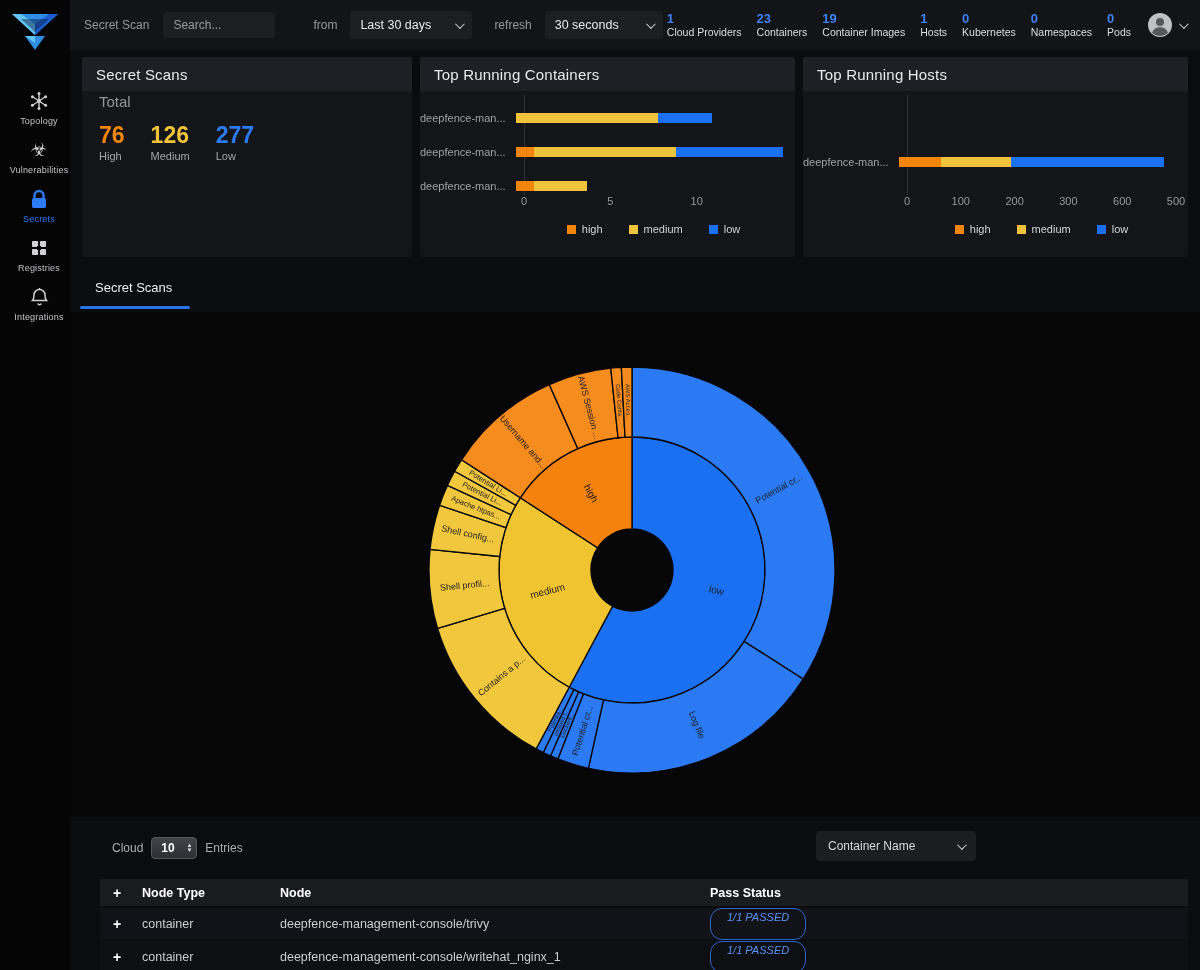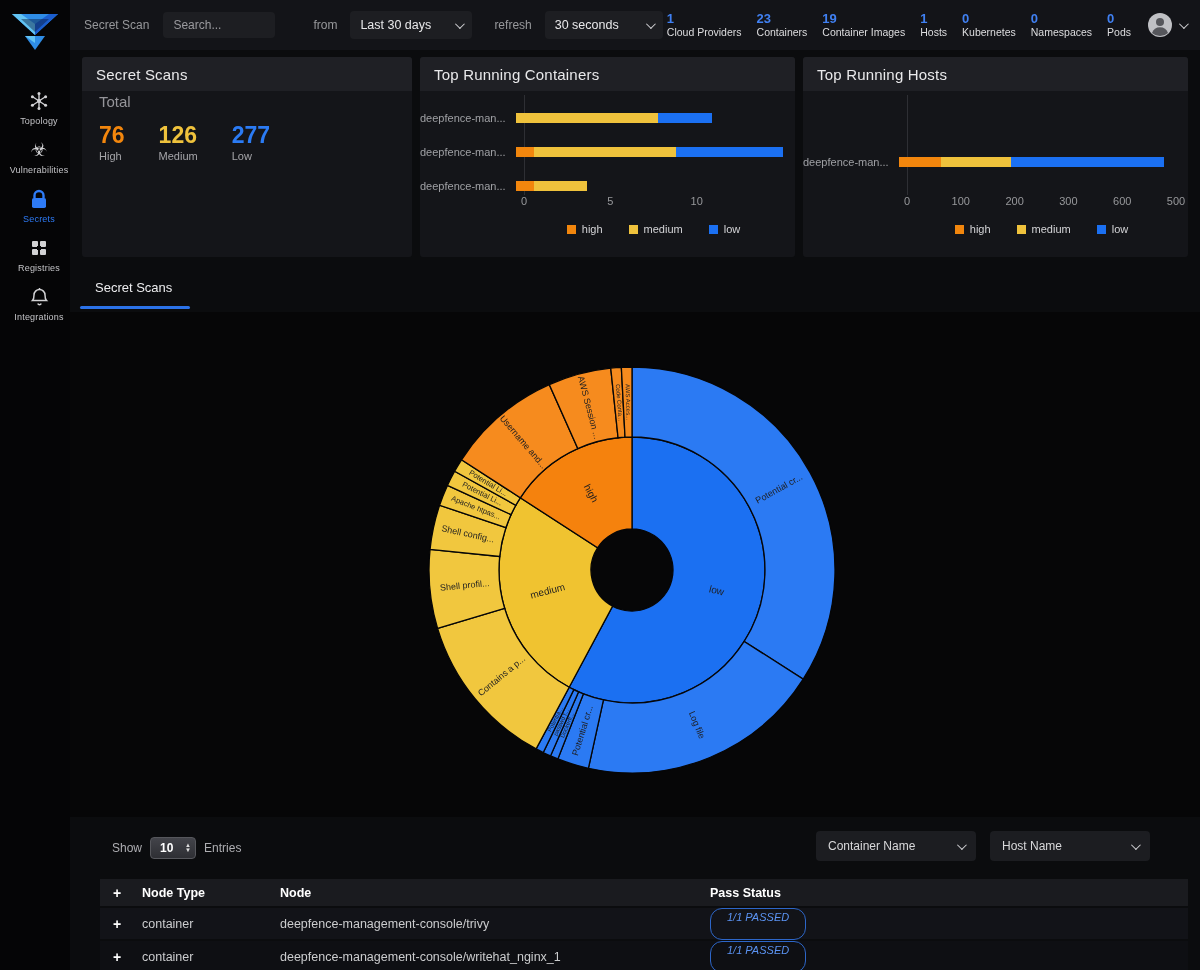--- a/index.html
+++ b/index.html
@@ -38,21 +38,21 @@
   .card { position:absolute; top:57px; background:#141519; border-radius:3px; overflow:hidden; }
   .card-head { height:34px; background:#1f2025; display:flex; align-items:center; padding:0 14px; }
   .card-title { font-size:15px; color:#e9e9eb; font-weight:500; letter-spacing:.2px; }
   .card-body { position:relative; height:166px; }
   #card-summary { left:82px; width:330px; height:200px; }
   #card-containers { left:420px; width:375px; height:200px; }
   #card-hosts { left:803px; width:385px; height:200px; }
 
   .big-num { font-size:46px; font-weight:bold; color:#fff; line-height:50px; margin:6px 0 0 16px; }
   .total-lbl { font-size:15px; color:#95959a; margin:2px 0 0 17px; }
-  .sev-row { display:flex; gap:34px; margin:12px 0 0 17px; }
+  .sev-row { display:flex; gap:26px; margin:12px 0 0 17px; }
   .sev .sev-v { font-size:23px; font-weight:600; line-height:26px; }
   .sev .sev-l { font-size:11px; color:#a5a5a9; margin-top:2px; }
 
   
   .rows-region { position:relative; height:100px; padding-top:22px; }
   .zero-line { position:absolute; top:4px; bottom:-4px; width:1px; background:#2e2f34; }
   .bar-row { display:flex; align-items:center; height:10px; margin-bottom:24px; }
   .bar-label { width:96px; flex:none; padding-right:8px; font-size:11px; color:#9fa0a4;
                white-space:nowrap; overflow:hidden; }
   .bar-track { flex:1; margin-right:12px; position:relative; height:10px; }
@@ -389,38 +389,34 @@
         <text x="161.4" y="42.7" transform="rotate(435.0 161.4 42.7)" text-anchor="middle" dominant-baseline="middle" font-size="9" fill="#1e1e20" font-weight="500">AWS Session ...</text>
         <path d="M183.74,3.12 A203,203 0 0 1 194.35,2.28 L198.02,72.18 A133,133 0 0 0 191.07,72.73 Z" fill="rgb(246,139,30)" stroke="#060607" stroke-width="1.3"></path>
         <text x="191.8" y="37.5" transform="rotate(445.5 191.8 37.5)" text-anchor="middle" dominant-baseline="middle" font-size="6" fill="#1e1e20" font-weight="500">Code Conta...</text>
         <path d="M194.35,2.28 A203,203 0 0 1 205.00,2.00 L205.00,72.00 A133,133 0 0 0 198.02,72.18 Z" fill="rgb(246,139,30)" stroke="#060607" stroke-width="1.3"></path>
         <text x="200.6" y="37.1" transform="rotate(448.5 200.6 37.1)" text-anchor="middle" dominant-baseline="middle" font-size="6" fill="#1e1e20" font-weight="500">AWS Acces...</text>
       </svg>
   </div>
 
   <div class="controls">
     <div class="show-wrap">
-      <span class="ctl-lbl">Show</span>
+      <span class="ctl-lbl">Cloud</span>
       <div class="stepper">
         <span class="stv">10</span>
         <span class="arrows">
             <span>▲</span>
             <span>▼</span>
           </span>
       </div>
       <span class="ctl-lbl">Entries</span>
     </div>
     <div class="filter-select" id="filter-container">
       <span class="sval">Container Name</span>
       <span class="chev"></span>
     </div>
-    <div class="filter-select" id="filter-host">
-      <span class="sval">Host Name</span>
-      <span class="chev"></span>
-    </div>
   </div>
 
   <div class="table" id="results-table">
       <div class="trow head">
         <span class="tc plus">+</span>
         <span class="tc">Node Type</span>
         <span class="tc">Node</span>
         <span class="tc">Pass Status</span>
       </div>
       <div class="trow r0">

